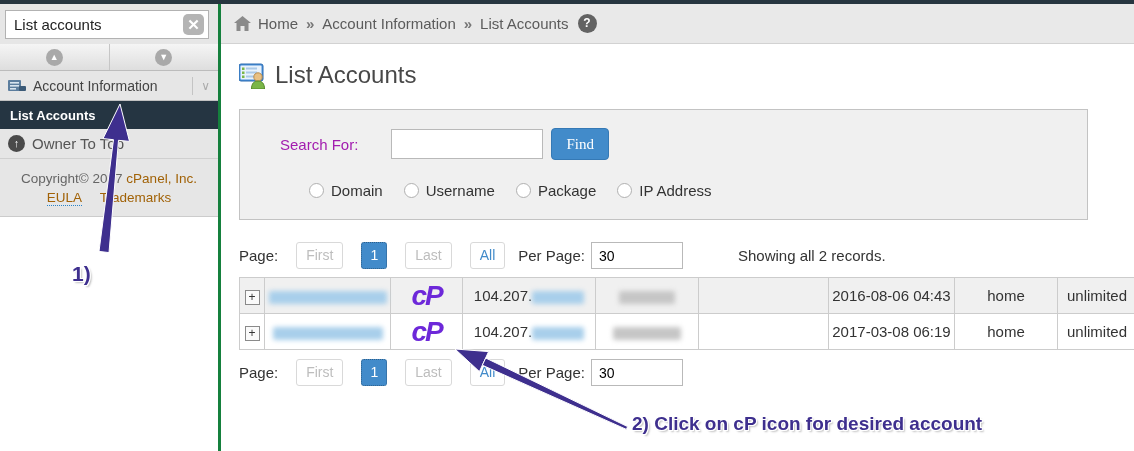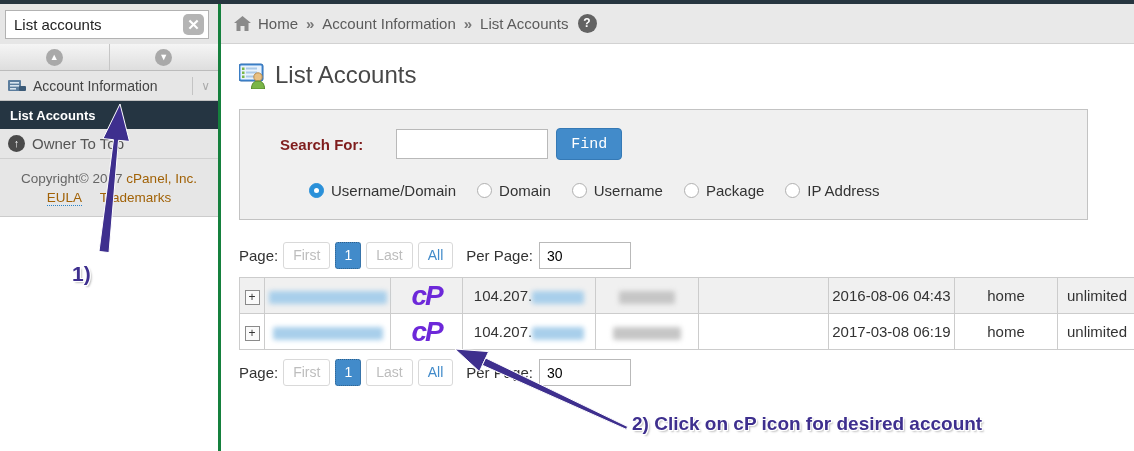--- a/index.html
+++ b/index.html
@@ -36,34 +36,34 @@
   .breadcrumb .crumb { cursor:pointer; }
   .breadcrumb .sep { margin:0 8px; color:#777; font-weight:bold; }
   .home-icon { width:17px; height:15px; margin-right:7px; }
   .help-circle { width:19px; height:19px; border-radius:50%; background:#636363; color:#fff; font-size:12px; font-weight:bold; line-height:19px; text-align:center; margin-left:9px; cursor:pointer; }
 
   .page-title-row { display:flex; align-items:center; margin:17px 0 0 18px; }
   .page-title-row h1 { font-size:24px; font-weight:normal; color:#484848; margin-left:9px; }
 
   .search-panel { margin:20px 0 0 18px; width:849px; height:111px; background:#f0f0f0; border:1px solid #c3c3c3; position:relative; font-size:15px; color:#333; }
   .sp-row1 { position:absolute; left:40px; top:18px; display:flex; align-items:center; }
-  .sp-label { font-weight:bold; color:#7f1d1d;text-align:center; }
+  .sp-label { font-weight:normal; color:#a21caf;text-align:center; }
   .sp-input { margin-left:33px; width:152px; height:30px; border:1px solid #b9b9b9; background:#fff; font-family:"Liberation Sans",sans-serif; font-size:14px; padding:0 6px; outline:none; }
-  .find-btn { margin-left:8px; height:32px; padding:0 14px; background:#428bca; border:1px solid #3579b5; border-radius:4px; color:#fff; font-size:15px; font-family:Liberation Mono, monospace; cursor:pointer; }
+  .find-btn { margin-left:8px; height:32px; padding:0 14px; background:#428bca; border:1px solid #3579b5; border-radius:4px; color:#fff; font-size:15px; font-family:Liberation Serif, serif; cursor:pointer; }
   .sp-row2 { position:absolute; left:40px; top:72px; display:flex; align-items:center; }
   .sp-row2 .sp-label { width:141px; }
   .radio-group { display:flex; align-items:center; margin-left:29px; }
   .radio-opt { display:flex; align-items:center; margin-right:21px; cursor:pointer; }
   .radio-dot { width:15px; height:15px; border-radius:50%; border:1px solid #b0b0b0; background:#fff; margin-right:7px; position:relative; }
   .radio-dot.checked { border-color:#2a90d9; background:#2a90d9; }
   .radio-dot.checked::after { content:""; position:absolute; left:4px; top:4px; width:5px; height:5px; border-radius:50%; background:#fff; }
 
   .pager { display:flex; align-items:center; margin:22px 0 0 18px; font-size:15px; color:#333; }
   .pager.bottom { margin-top:9px; }
-  .pg-btn { height:27px; padding:0 9px; background:#fff; border:1px solid #d9d9d9; border-radius:3px; font-size:14px; line-height:25px; margin-left:5px; cursor:default; }
+  .pg-btn { height:27px; padding:0 9px; background:#fff; border:1px solid #d9d9d9; border-radius:3px; font-size:14px; line-height:25px; margin-left:18px; cursor:default; }
   .pg-btn.disabled { color:#bdbdbd; }
   .pg-btn.current { background:#428bca; color:#fff; border:1px dotted #2d5f8a; padding:0 8px; cursor:pointer; }
   .pg-btn.all { color:#428bca; cursor:pointer; }
   .perpage-label { margin-left:13px; }
   .perpage-input { margin-left:6px; width:92px; height:27px; border:1px solid #b9b9b9; font-family:"Liberation Sans",sans-serif; font-size:14px; padding:0 7px; outline:none; }
   .showing { margin-left:55px; }
 
   table.accounts { border-collapse:collapse; margin:8px 0 0 18px; width:897px; table-layout:fixed; }
   .accounts th { background:linear-gradient(#f7f7f7,#e9e9e9); border:1px solid #c0c0c0; border-top-color:#adadad; height:29px; font-size:14px; color:#222; font-weight:bold; text-align:center; }
   .accounts td { border:1px solid #ccc; height:36px; font-size:15px; color:#333; text-align:center; background:#fff; }
@@ -162,24 +162,20 @@
 
   <div class="search-panel">
     <div class="sp-row1">
       <span class="sp-label">Search For:</span>
       <input class="sp-input" type="text" value="" style="">
       <button class="find-btn">Find</button>
     </div>
     <div class="sp-row2">
       <div class="radio-group">
         <span class="radio-opt">
-          <span class="radio-dot checked"></span>
-          <span>Username/Domain</span>
-        </span>
-        <span class="radio-opt">
           <span class="radio-dot"></span>
           <span>Domain</span>
         </span>
         <span class="radio-opt">
           <span class="radio-dot"></span>
           <span>Username</span>
         </span>
         <span class="radio-opt">
           <span class="radio-dot"></span>
           <span>Package</span>
@@ -193,20 +189,21 @@
   </div>
 
   <div class="pager top">
     <span>Page:</span>
     <span class="pg-btn disabled">First</span>
     <span class="pg-btn current">1</span>
     <span class="pg-btn disabled">Last</span>
     <span class="pg-btn all">All</span>
     <span class="perpage-label">Per Page:</span>
     <input class="perpage-input" type="text" value="30" style="">
+    <span class="showing">Showing all 2 records.</span>
   </div>
 
   <table class="accounts">
     <colgroup>
       <col style="width:25px">
         <col style="width:126px">
         <col style="width:72px">
         <col style="width:133px">
       <col style="width:103px">
         <col style="width:130px">

